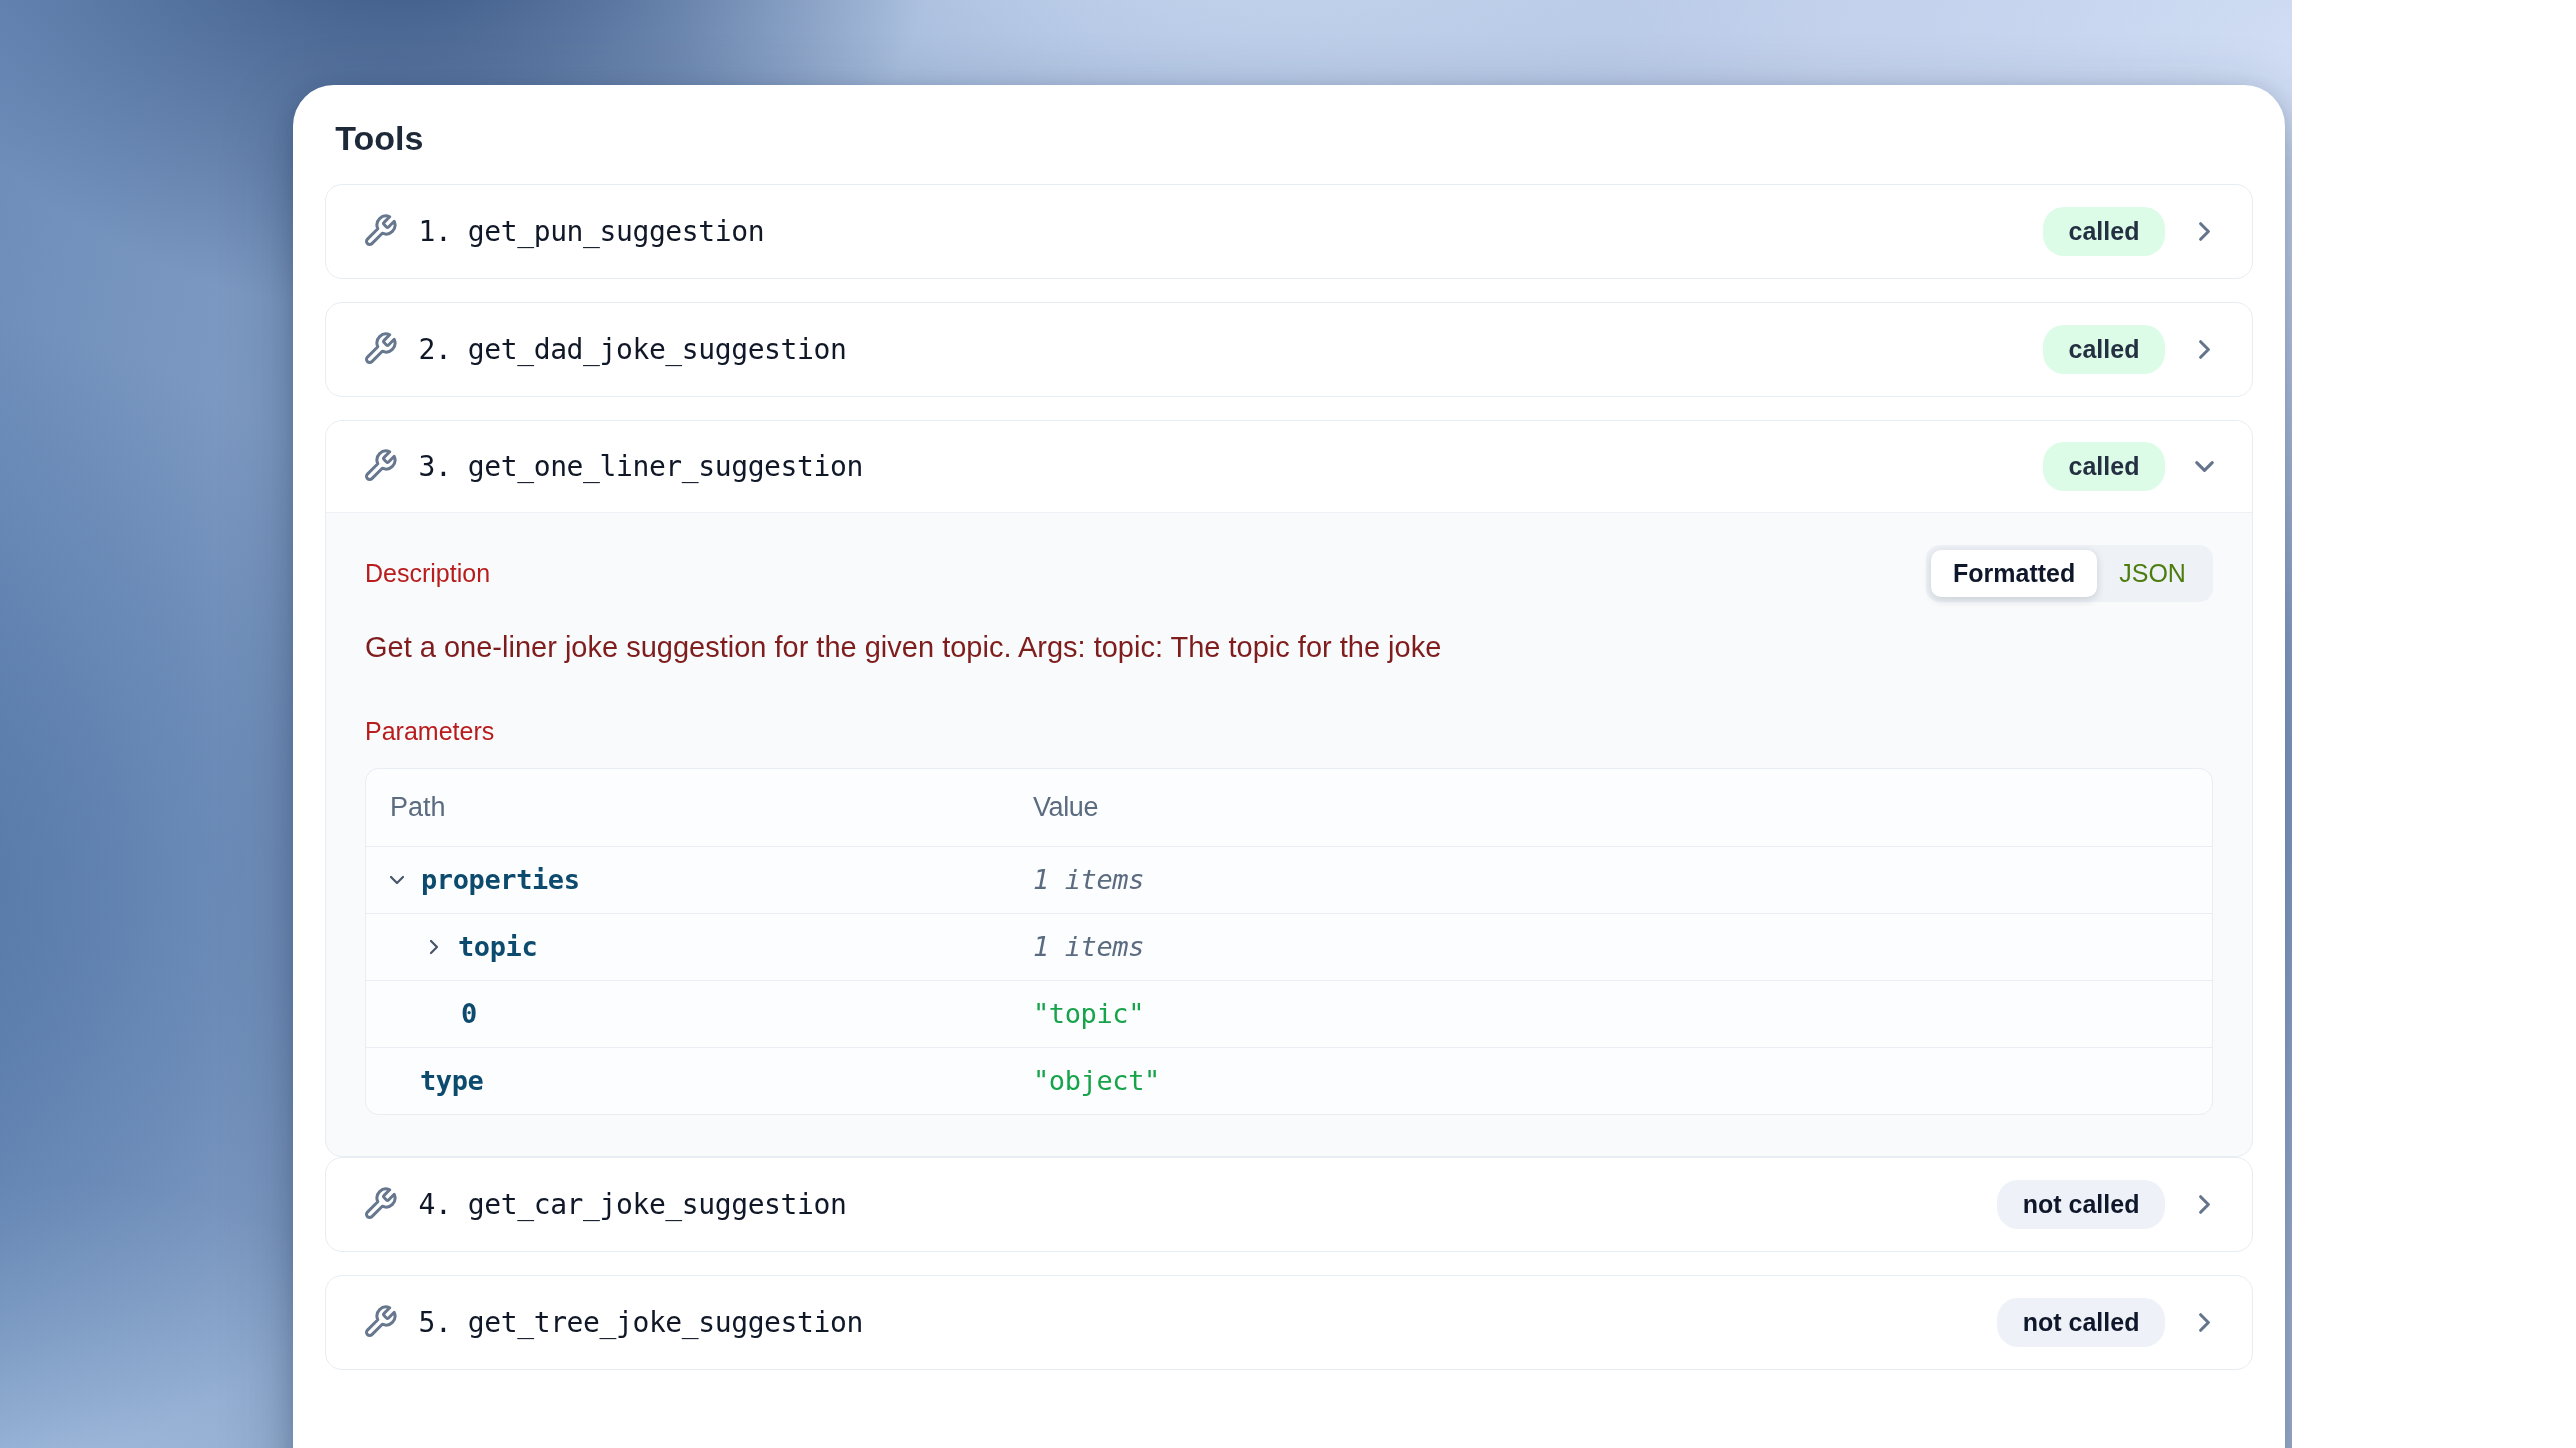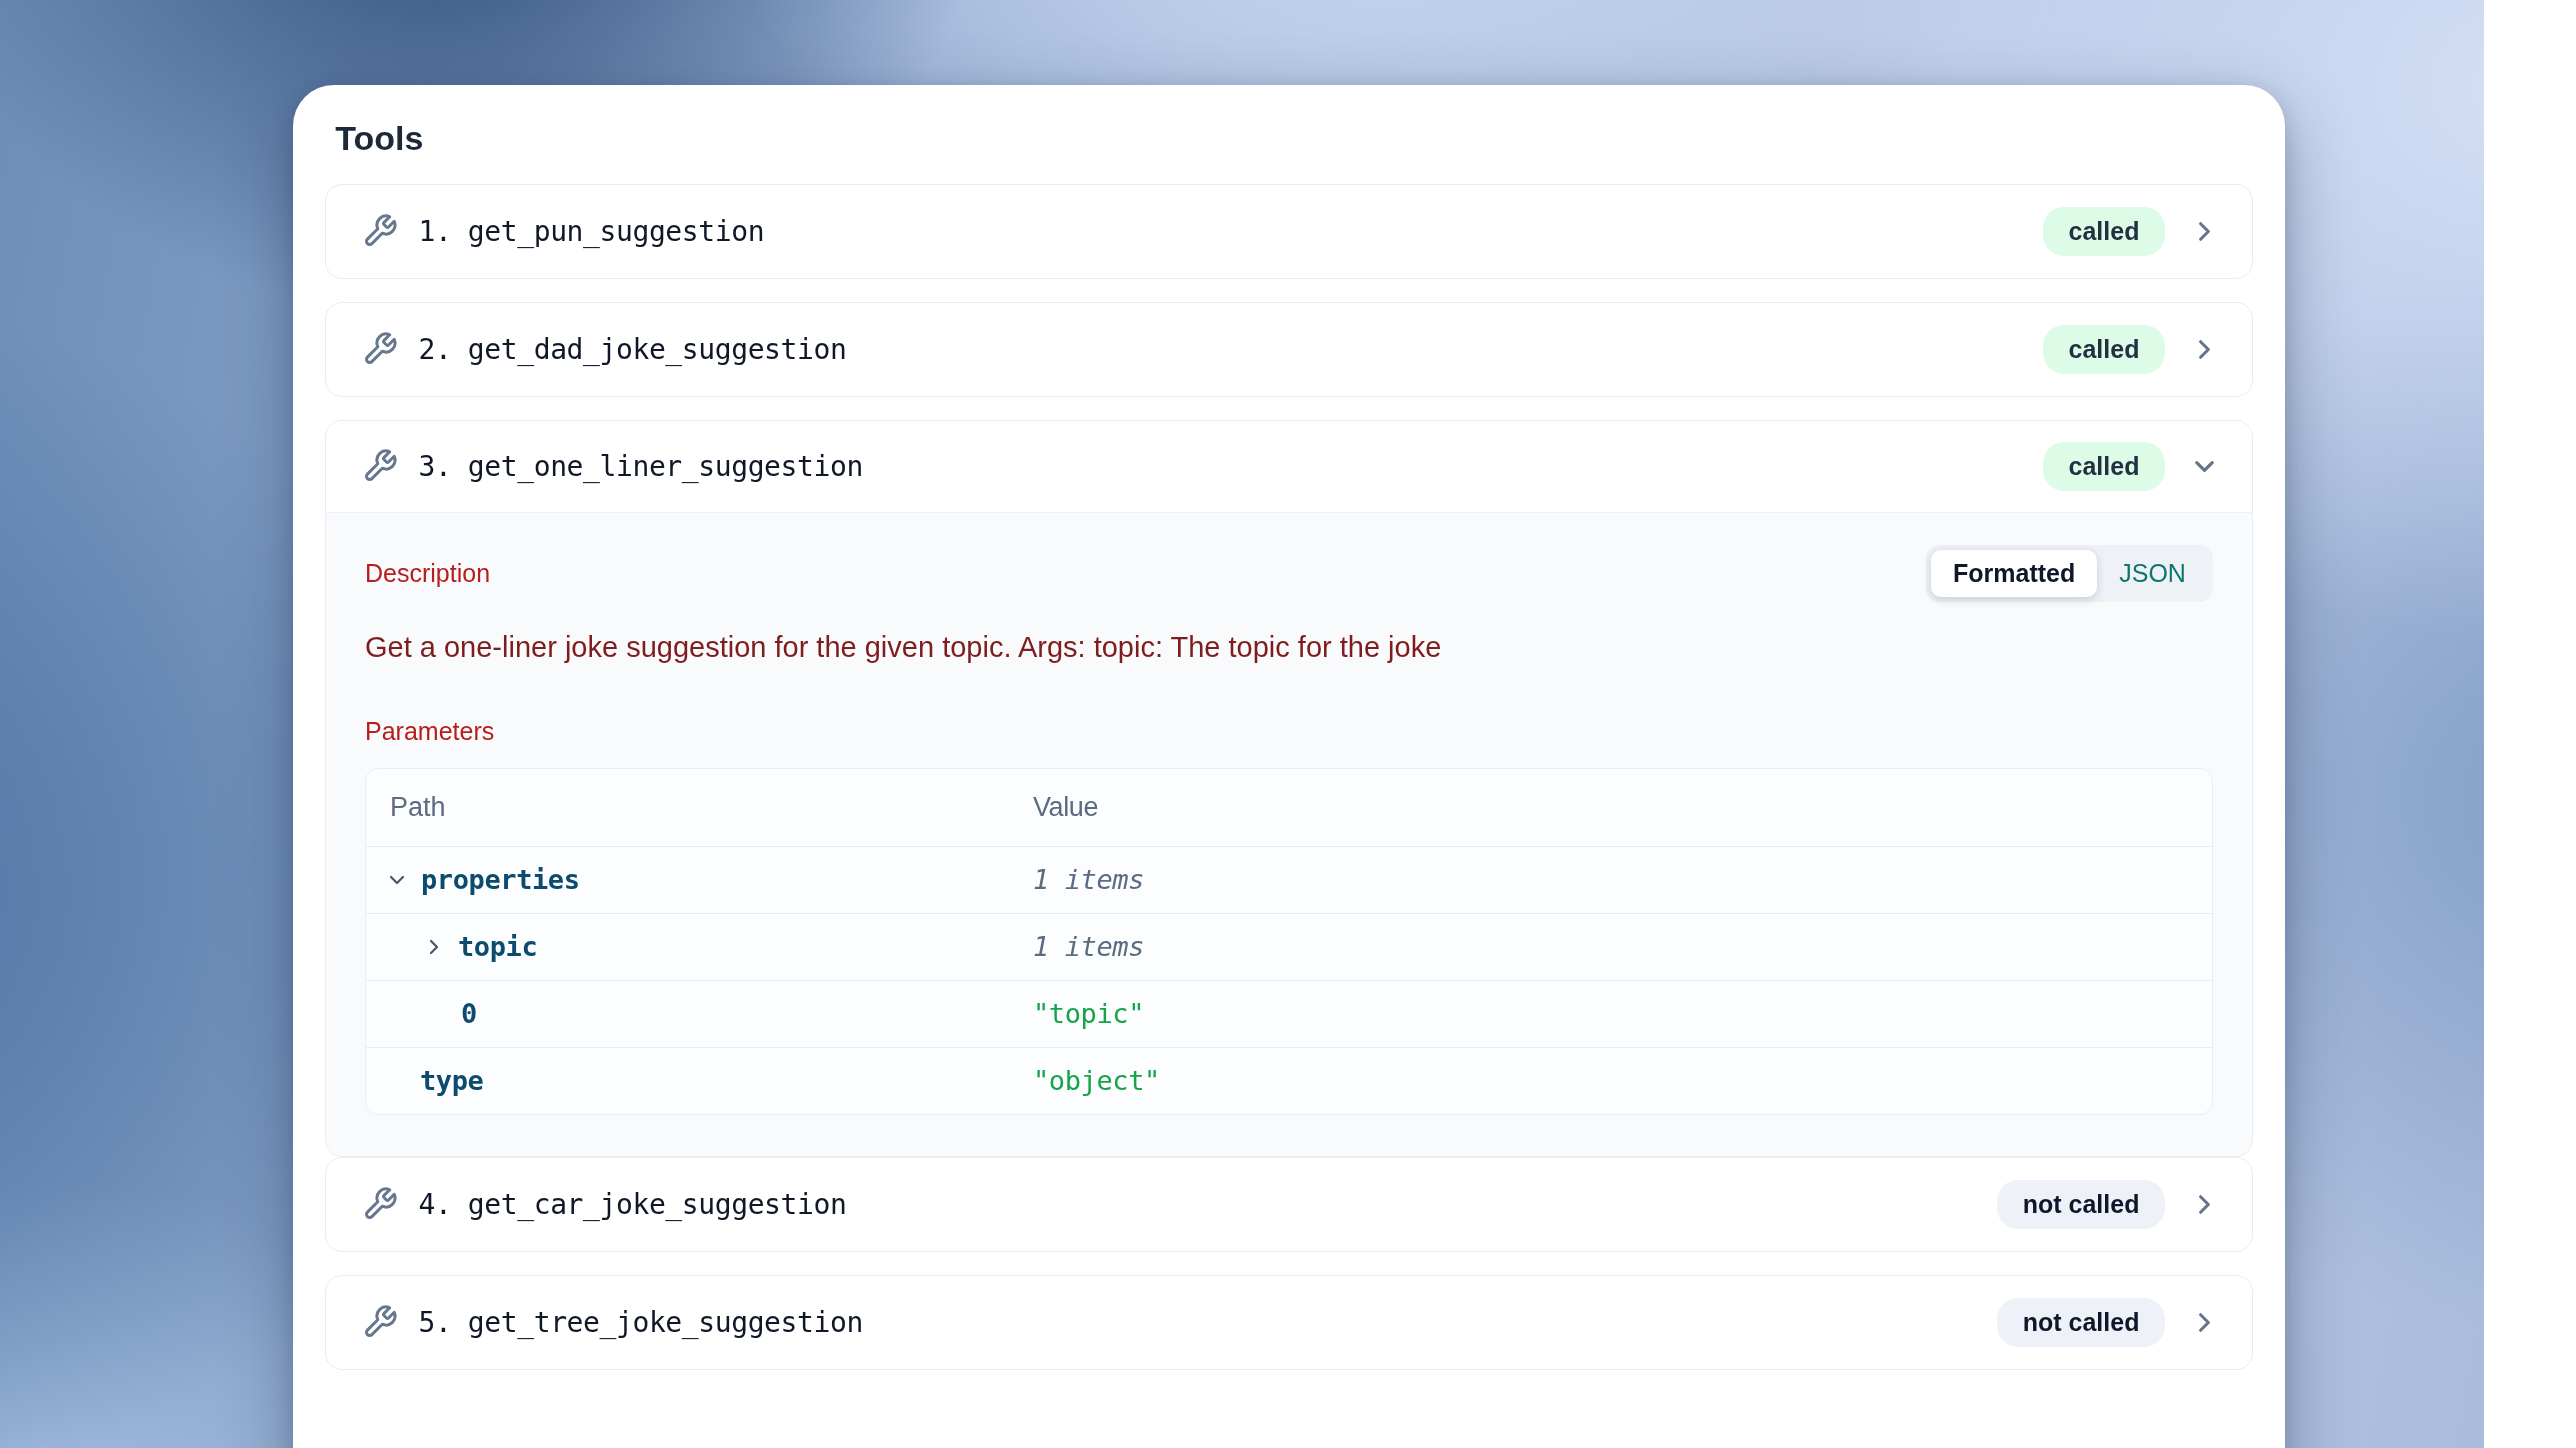--- a/index.html
+++ b/index.html
@@ -1,18 +1,18 @@
 <!DOCTYPE html>
 <html style="font-size:13.6px"><head>
 <meta charset="utf-8">
 <style>
   html,body{margin:0;padding:0;}
   .viewport{
     position:relative;
-    width:2484px;height:1448px;
+    width:2292px;height:1448px;
     overflow:hidden;
     font-family:"Liberation Sans",sans-serif;
     background:
       radial-gradient(853px 648px at 18% -6%, rgba(47,76,122,.92), rgba(47,76,122,0) 62%),
       radial-gradient(1279px 981px at -10% 62%, rgba(77,113,163,.95), rgba(77,113,163,0) 62%),
       radial-gradient(896px 699px at 2% 108%, rgba(172,198,228,.9), rgba(172,198,228,0) 55%),
       radial-gradient(1066px 810px at 54% -12%, rgba(206,221,244,.95), rgba(206,221,244,0) 60%),
       radial-gradient(1152px 853px at 103% 6%, rgba(214,226,248,.95), rgba(214,226,248,0) 65%),
       radial-gradient(981px 810px at 104% 55%, rgba(127,156,196,.9), rgba(127,156,196,0) 66%),
       linear-gradient(100deg, #6d8db9 0%, #9db4d6 38%, #bccbe8 72%, #a9bcdc 100%);
@@ -49,21 +49,21 @@
     height:91px;background:#fff;border-bottom:1.7px solid #edf1f6;
     display:flex;align-items:center;padding:0 32px 0 36px;cursor:pointer;
   }
   .panel-header .tname{font-family:"DejaVu Sans Mono",monospace;font-size:28px;color:#101828;margin-left:20.5px;letter-spacing:-0.4px;}
   .panel-body{padding:32px 39px 41px 39px;}
   .desc-row{display:flex;justify-content:space-between;align-items:center;}
   .section-label{font-size:25px;font-weight:500;color:#b91c1c;}
   .toggle{background:#eef2f7;border-radius:13.6px;padding:5.1px;display:flex;align-items:center;}
   .toggle .seg{font-size:25px;line-height:1;padding:11px 22px;border-radius:10.2px;cursor:pointer;}
   .toggle .on{background:#fff;color:#0f172a;font-weight:700;box-shadow:0 2.6px 8.5px rgba(15,23,42,.16);}
-  .toggle .off{color:#0f766e;font-weight:500;}
+  .toggle .off{color:#4d7c0f;font-weight:500;}
   .desc-text{margin-top:29px;font-size:29px;color:#7f1d1d;}
   .params-label{margin-top:53px;}
   .ptable{
     margin-top:22px;border:1.7px solid #e8edf3;border-radius:13.6px;
     background:#fcfdfe;overflow:hidden;
   }
   .prow{display:flex;align-items:center;min-height:67px;border-top:1.7px solid #eaeef4;box-sizing:border-box;}
   .prow:first-child{border-top:none;height:77px;}
   .pcell{width:667px;flex:none;display:flex;align-items:center;box-sizing:border-box;}
   .vcell{flex:1;font-family:"DejaVu Sans Mono",monospace;font-size:27px;letter-spacing:-0.4px;}

